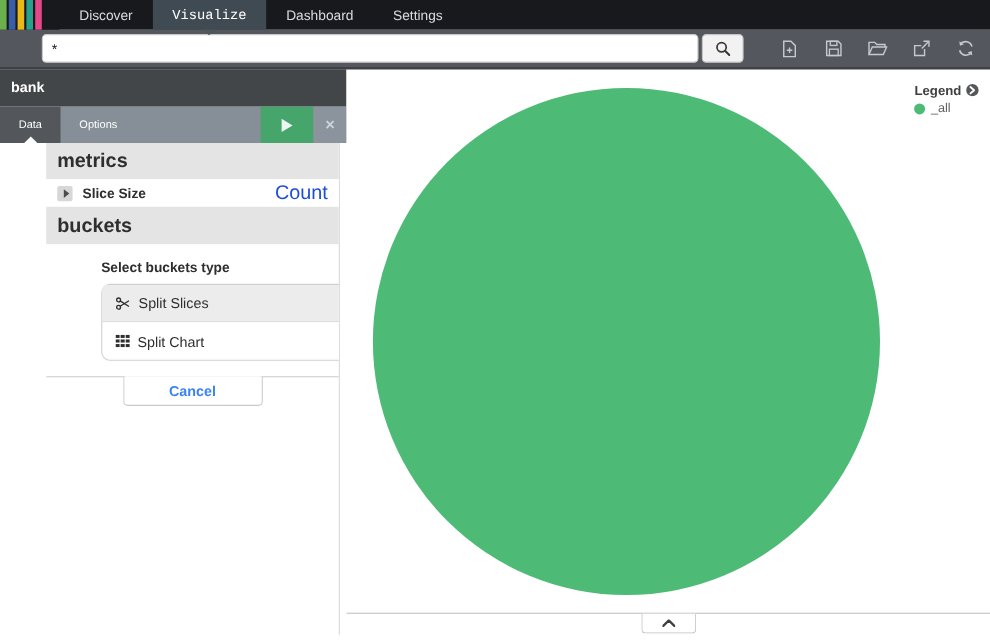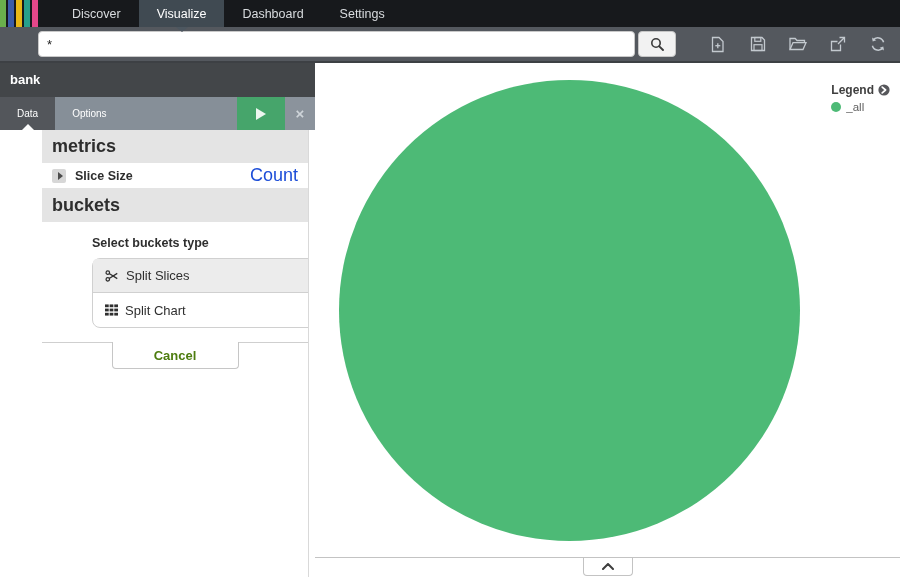--- a/index.html
+++ b/index.html
@@ -6,21 +6,21 @@
   html,body { width:900px; height:582px; overflow:hidden; background:#fff;
     font-family:"Liberation Sans", sans-serif; -webkit-font-smoothing:antialiased; }
 
   
   .navbar { height:27px; background:#17191c; display:flex; align-items:stretch; position:relative; z-index:3; }
   .logo { display:flex; align-items:stretch; padding-right:14px; background:#fff; }
   .logo span { width:6px; margin-right:2px; display:block; }
   .logo { background:#17191c; }
   .nav-tab { color:#d9dcdf; font-size:12.5px; display:flex; align-items:center;
     padding:0 18px; cursor:pointer; position:relative; }
-  .nav-tab.active { background:#404a52; color:#fff; }
+  .nav-tab.active { background:#404a52; color:#fff;font-family:Liberation Mono, monospace; }
   .nav-tab.active .nav-notch { position:absolute; bottom:-5px; left:50%; margin-left:-6px;
     width:0; height:0; border-left:6px solid transparent; border-right:6px solid transparent;
     border-top:5px solid #4d5760; }
 
   
   .toolbar { height:36px; background:#54585e; border-bottom:2px solid #3d4044;
     display:flex; align-items:center; padding-left:38px; position:relative; z-index:2; }
   .query-input { width:597px; height:26px; border:1px solid #c9c9c9; border-radius:4px;
     font-size:13px; padding:0 8px; color:#222; outline:none; font-family:"Liberation Sans",sans-serif; }
   .search-btn { width:38px; height:26px; margin-left:3px; background:#f2f2f2;
@@ -68,27 +68,27 @@
     background:#fff; width:291px; }
   .list-item { height:34px; display:flex; align-items:center; padding:0 12px;
     font-size:13px; color:#2f2f2f; cursor:pointer; }
   .list-item.first { background:#ececec; border-bottom:1px solid #d0d0d0; border-radius:4px 4px 0 0; }
   .list-item .bi { margin-right:7px; display:flex; align-items:center; }
 
   .cancel-wrap { margin-top:14px; border-top:1px solid #cfcfcf; display:flex;
     justify-content:center; height:30px; }
   .cancel-btn { margin-top:-1px; width:127px; height:27px; background:#fff;
     border:1px solid #c6c6c6; border-top:none; border-radius:0 0 4px 4px;
-    font-size:13px; font-weight:bold; color:#4d7c0f; cursor:pointer;
+    font-size:13px; font-weight:bold; color:#3b82f6; cursor:pointer;
     font-family:"Liberation Sans",sans-serif; }
 
   
   .main { flex:1; position:relative; background:#fff; }
   .pie { position:absolute; left:24px; top:17px; width:461px; height:461px; border-radius:50%; }
-  .legend { position:absolute; top:20px; right:10px; }
+  .legend { position:absolute; top:12px; right:10px; }
   .legend-header { display:flex; align-items:center; justify-content:flex-end; gap:4px; cursor:pointer; }
   .legend-title { font-size:12px; font-weight:bold; color:#3f3f3f; }
   .legend-item { display:flex; align-items:center; gap:5px; margin-top:4px; cursor:pointer; }
   .legend-dot { width:10px; height:10px; border-radius:50%; }
   .legend-label { font-size:11.5px; color:#606060; }
 
   .spy-bar { position:absolute; left:0; right:0; top:494px; border-top:1px solid #c3c3c3; }
   .spy-tab { position:absolute; left:50%; top:0; margin-left:-25px; width:50px; height:18px;
     background:#fff; border:1px solid #c3c3c3; border-top:none; border-radius:0 0 4px 4px;
     display:flex; align-items:center; justify-content:center; cursor:pointer; }

